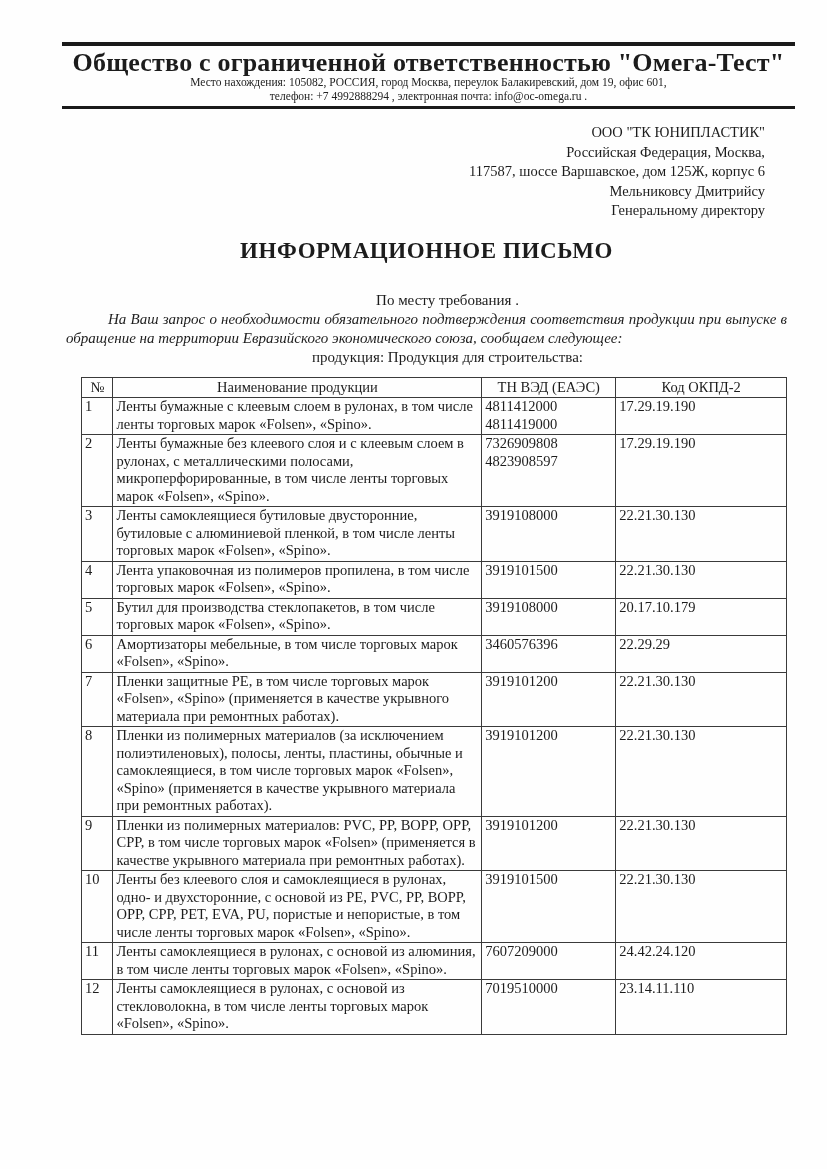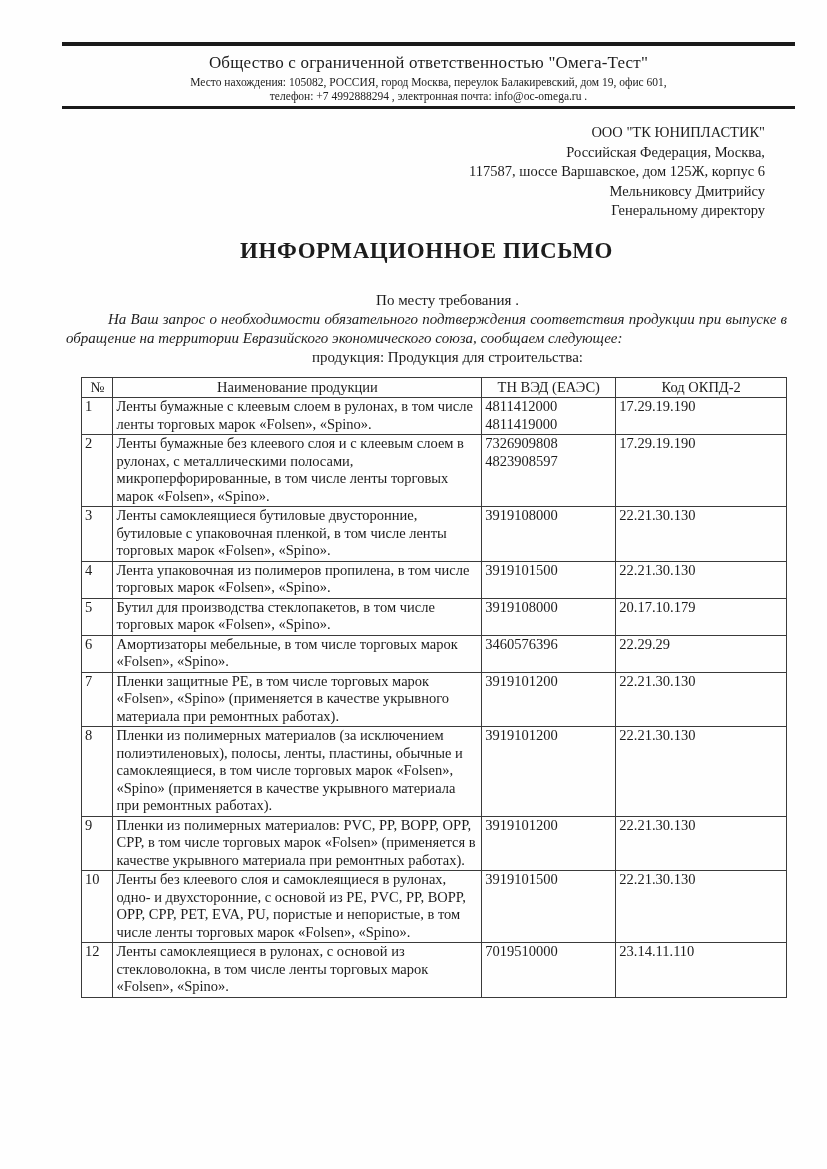--- a/index.html
+++ b/index.html
@@ -21,22 +21,22 @@
   
   .letterhead {
     margin-left: -4px;
     margin-right: -8px;
     border-top: 4px solid #1a1a1a;
     border-bottom: 3px solid #1a1a1a;
     padding: 4px 0 3px 0;
     text-align: center;
   }
   .company-name {
-    font-size: 17px;
-    font-weight: normal;
+    font-size: 26px;
+    font-weight: bold;
     line-height: 26px;
     letter-spacing: 0.2px;
   }
   .company-sub {
     font-size: 11.5px;
     line-height: 13.5px;
     color: #222;
   }
   
   .ref-line {
@@ -153,21 +153,21 @@
       </tr>
       <tr>
         <td class="cell-num">2</td>
         <td class="cell-name">Ленты бумажные без клеевого слоя и  с клеевым слоем в рулонах, с металлическими полосами, микроперфорированные, в том числе ленты торговых марок «Folsen», «Spino».</td>
         <td class="cell-tnved">7326909808
 4823908597</td>
         <td class="cell-okpd">17.29.19.190</td>
       </tr>
       <tr>
         <td class="cell-num">3</td>
-        <td class="cell-name">Ленты самоклеящиеся бутиловые двусторонние, бутиловые с упаковочная пленкой, в том числе ленты торговых марок «Folsen», «Spino».</td>
+        <td class="cell-name">Ленты самоклеящиеся бутиловые двусторонние, бутиловые с алюминиевой пленкой, в том числе ленты торговых марок «Folsen», «Spino».</td>
         <td class="cell-tnved">3919108000</td>
         <td class="cell-okpd">22.21.30.130</td>
       </tr>
       <tr>
         <td class="cell-num">4</td>
         <td class="cell-name">Лента упаковочная из полимеров пропилена, в том числе торговых марок «Folsen», «Spino».</td>
         <td class="cell-tnved">3919101500</td>
         <td class="cell-okpd">22.21.30.130</td>
       </tr>
       <tr>
@@ -200,20 +200,26 @@
         <td class="cell-tnved">3919101200</td>
         <td class="cell-okpd">22.21.30.130</td>
       </tr>
       <tr>
         <td class="cell-num">10</td>
         <td class="cell-name">Ленты без клеевого слоя и  самоклеящиеся в рулонах, одно- и двухсторонние, с основой из PE, PVC, PP, BOPP, OPP, CPP, PET, EVA, PU, пористые и непористые, в том числе ленты торговых марок «Folsen», «Spino».</td>
         <td class="cell-tnved">3919101500</td>
         <td class="cell-okpd">22.21.30.130</td>
       </tr>
       <tr>
+        <td class="cell-num">11</td>
+        <td class="cell-name">Ленты самоклеящиеся в рулонах, с основой из алюминия, в том числе ленты торговых марок «Folsen», «Spino».</td>
+        <td class="cell-tnved">7607209000</td>
+        <td class="cell-okpd">24.42.24.120</td>
+      </tr>
+      <tr>
         <td class="cell-num">12</td>
         <td class="cell-name">Ленты самоклеящиеся в рулонах, с основой из стекловолокна, в том числе ленты торговых марок «Folsen», «Spino».</td>
         <td class="cell-tnved">7019510000</td>
         <td class="cell-okpd">23.14.11.110</td>
       </tr>
     </tbody>
   </table>
 
 </div>
 

